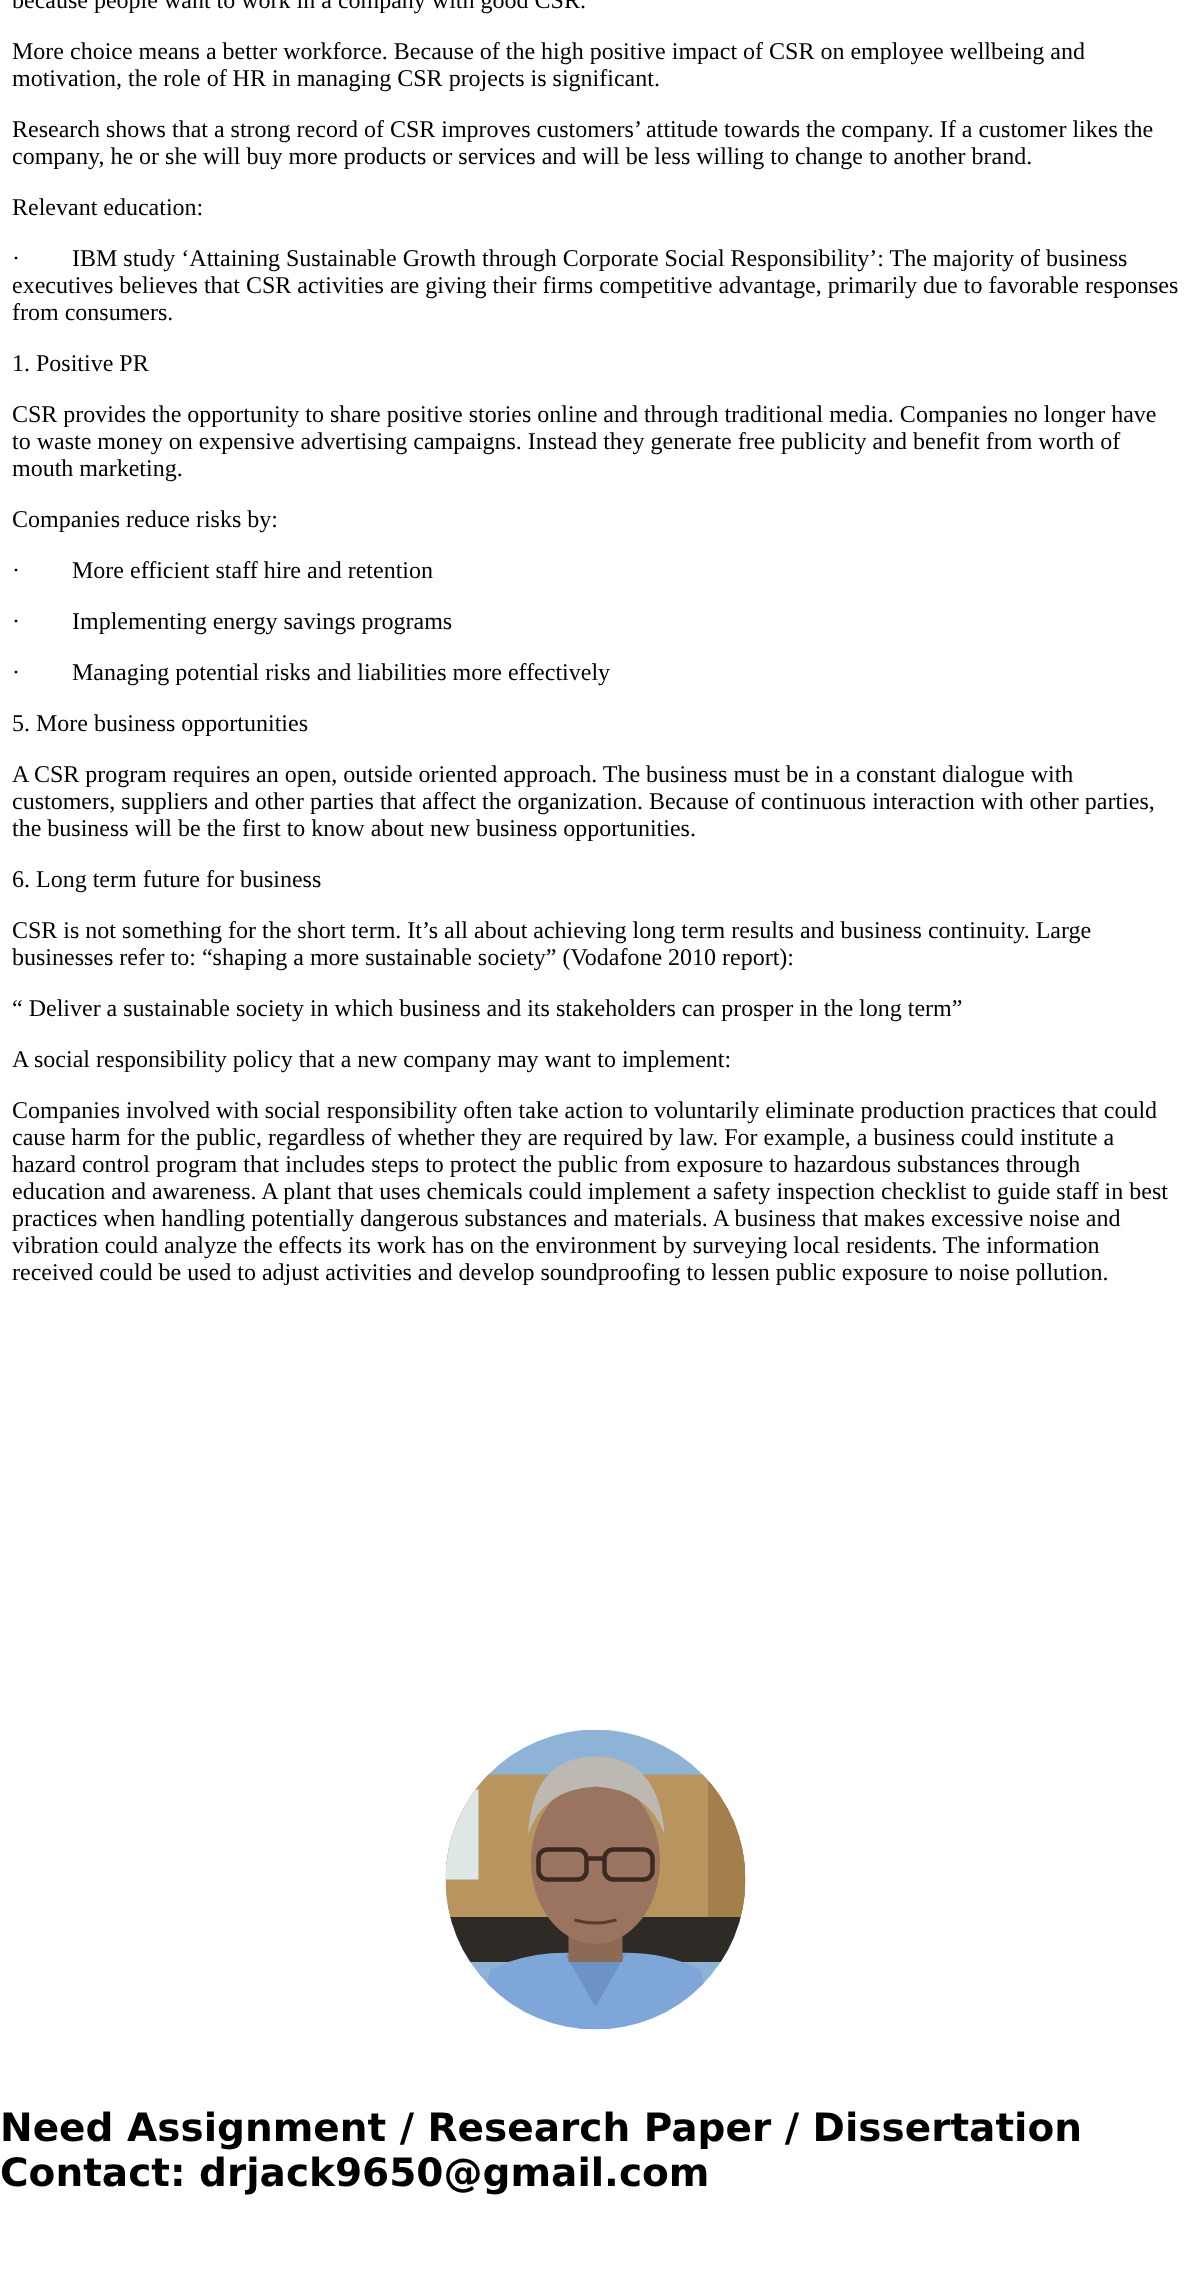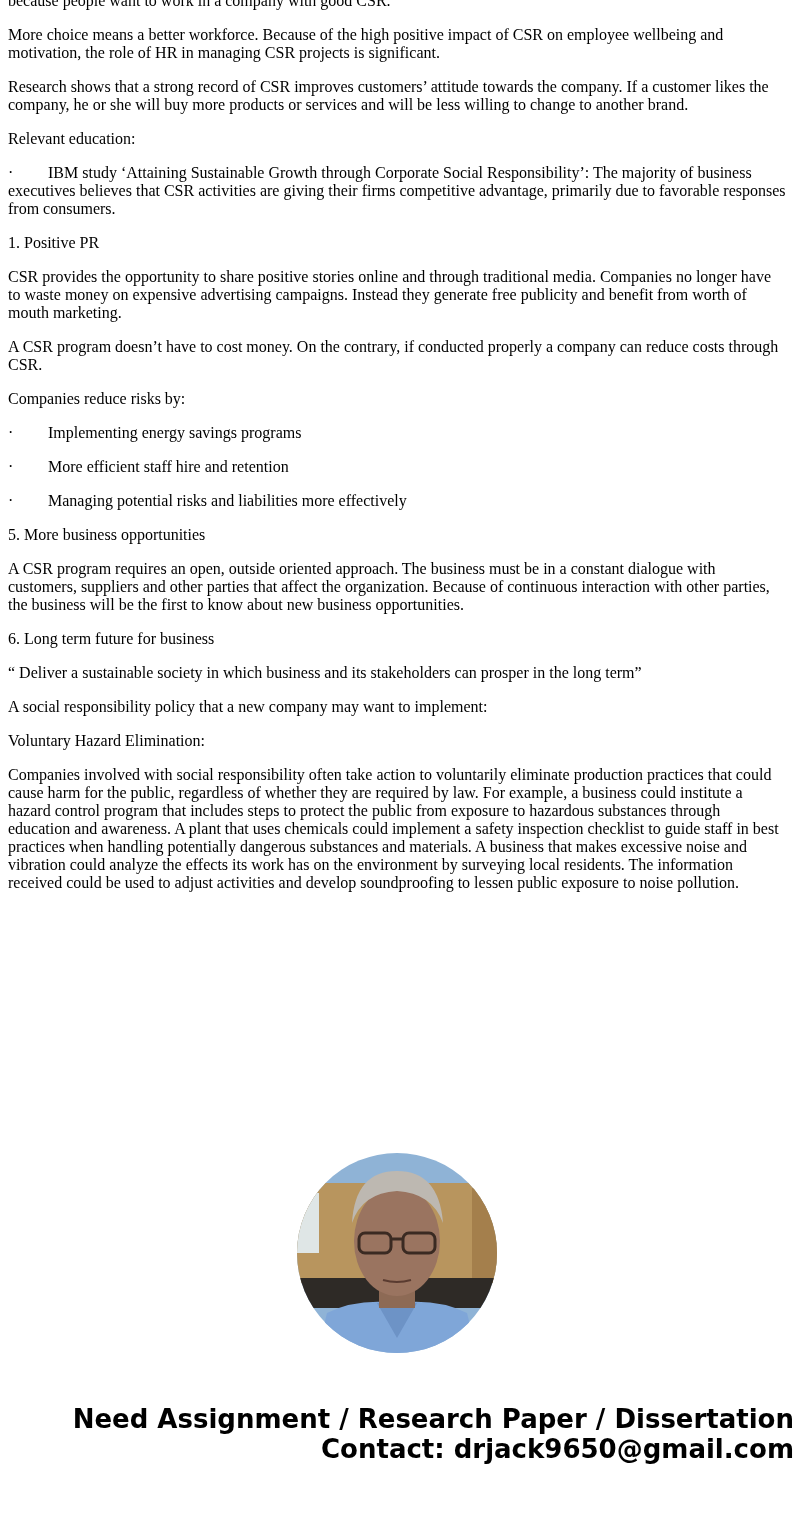--- a/index.html
+++ b/index.html
@@ -29,50 +29,49 @@
       width: 200px;
       height: 200px;
       border-radius: 50%;
       overflow: hidden;
     }
     .promo {
       position: absolute;
       left: 0;
       right: 0;
       top: 1404px;
-      text-align: right;
+      text-align: left;
       font-family: "DejaVu Sans", sans-serif;
       font-weight: bold;
       font-size: 26px;
       line-height: 30px;
       color: #000;
     }
   </style>
 </head>
 <body>
 
 <div class="doc">
   <p>because people want to work in a company with good CSR.</p>
   <p>More choice means a better workforce. Because of the high positive impact of CSR on employee wellbeing and motivation, the role of HR in managing CSR projects is significant.</p>
   <p>Research shows that a strong record of CSR improves customers’ attitude towards the company. If a customer likes the company, he or she will buy more products or services and will be less willing to change to another brand.</p>
   <p>Relevant education:</p>
   <p class="bullet"><span class="dot">·</span><span>IBM study ‘Attaining Sustainable Growth through Corporate Social Responsibility’: The majority of business executives believes that CSR activities are giving their firms competitive advantage, primarily due to favorable responses from consumers.</span></p>
   <p>1. Positive PR</p>
   <p>CSR provides the opportunity to share positive stories online and through traditional media. Companies no longer have to waste money on expensive advertising campaigns. Instead they generate free publicity and benefit from worth of mouth marketing.</p>
-  <p>A CSR program doesn’t have to cost money. On the contrary, if conducted properly a company can reduce costs through CSR.</p>
   <p>Companies reduce risks by:</p>
+  <p class="bullet"><span class="dot">·</span><span>More efficient staff hire and retention</span></p>
   <p class="bullet"><span class="dot">·</span><span>Implementing energy savings programs</span></p>
-  <p class="bullet"><span class="dot">·</span><span>More efficient staff hire and retention</span></p>
   <p class="bullet"><span class="dot">·</span><span>Managing potential risks and liabilities more effectively</span></p>
   <p>5. More business opportunities</p>
   <p>A CSR program requires an open, outside oriented approach. The business must be in a constant dialogue with customers, suppliers and other parties that affect the organization. Because of continuous interaction with other parties, the business will be the first to know about new business opportunities.</p>
   <p>6. Long term future for business</p>
+  <p>CSR is not something for the short term. It’s all about achieving long term results and business continuity. Large businesses refer to: “shaping a more sustainable society” (Vodafone 2010 report):</p>
   <p>“ Deliver a sustainable society in which business and its stakeholders can prosper in the long term”</p>
   <p>A social responsibility policy that a new company may want to implement:</p>
-  <p>Voluntary Hazard Elimination:</p>
   <p>Companies involved with social responsibility often take action to voluntarily eliminate production practices that could cause harm for the public, regardless of whether they are required by law. For example, a business could institute a hazard control program that includes steps to protect the public from exposure to hazardous substances through education and awareness. A plant that uses chemicals could implement a safety inspection checklist to guide staff in best practices when handling potentially dangerous substances and materials. A business that makes excessive noise and vibration could analyze the effects its work has on the environment by surveying local residents. The information received could be used to adjust activities and develop soundproofing to lessen public exposure to noise pollution.</p>
 </div>
 
 <div class="avatar-wrap">
   <svg width="200" height="200" viewBox="0 0 200 200">
     <rect x="0" y="0" width="200" height="200" fill="#8fb3d6"></rect>
     <rect x="0" y="30" width="200" height="100" fill="#b8955e"></rect>
     <rect x="0" y="40" width="22" height="60" fill="#dfe6e6"></rect>
     <rect x="175" y="35" width="25" height="95" fill="#a47f4c"></rect>
     <rect x="0" y="125" width="200" height="30" fill="#2e2a26"></rect>

